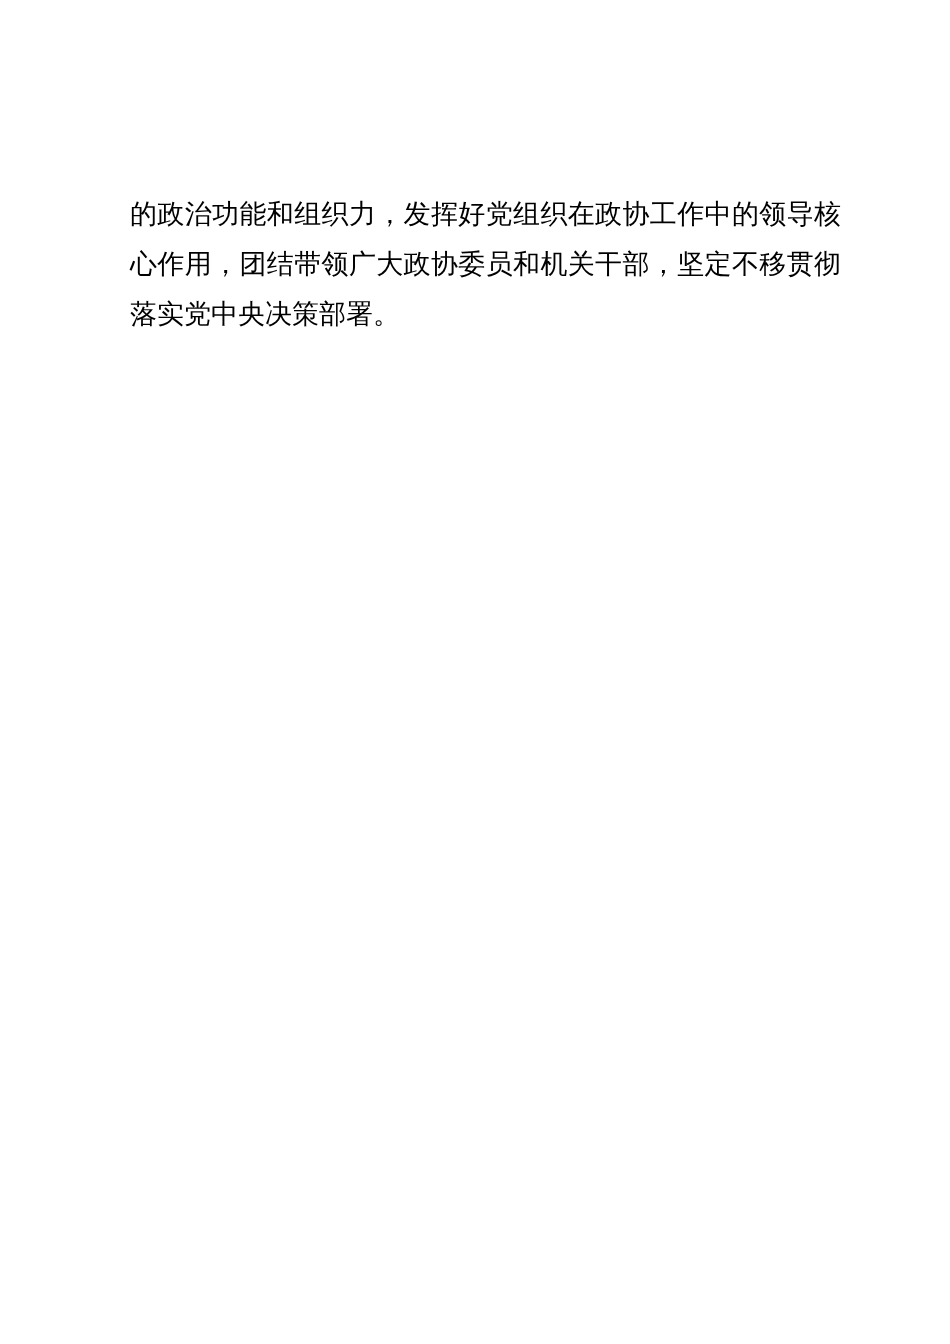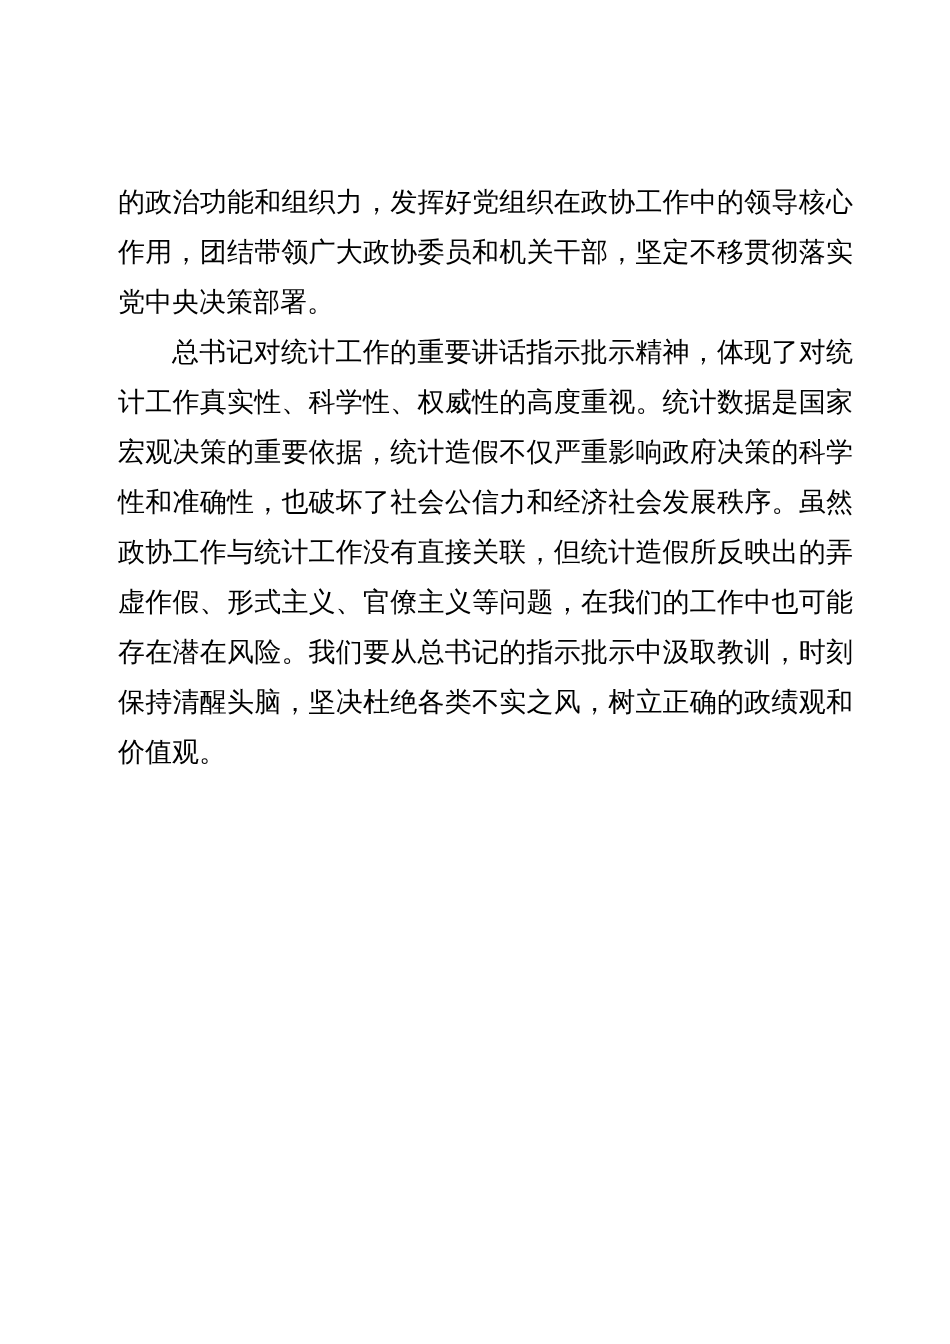--- a/index.html
+++ b/index.html
@@ -21,28 +21,27 @@
     width: 735px;
     font-family: "Liberation Sans", "DejaVu Sans", sans-serif;
     font-size: 27px;
     line-height: 50px;
     color: #000000;
     text-align: justify;
     text-justify: inter-ideograph;
     word-break: break-all;
   }
   .content p {
-    margin: 0;
+    margin: 12px;
     padding: 0;
   }
   .content p.indent {
     text-indent: 2em;
   }
 </style>
 </head>
 <body>
 
 <div class="page">
   <div class="content">
     <p class="para">的政治功能和组织力，发挥好党组织在政协工作中的领导核心作用，团结带领广大政协委员和机关干部，坚定不移贯彻落实党中央决策部署。</p>
-    <p class="para indent">总书记对统计工作的重要讲话指示批示精神，体现了对统计工作真实性、科学性、权威性的高度重视。统计数据是国家宏观决策的重要依据，统计造假不仅严重影响政府决策的科学性和准确性，也破坏了社会公信力和经济社会发展秩序。虽然政协工作与统计工作没有直接关联，但统计造假所反映出的弄虚作假、形式主义、官僚主义等问题，在我们的工作中也可能存在潜在风险。我们要从总书记的指示批示中汲取教训，时刻保持清醒头脑，坚决杜绝各类不实之风，树立正确的政绩观和价值观。</p>
   </div>
 </div>
 
 </body></html>

